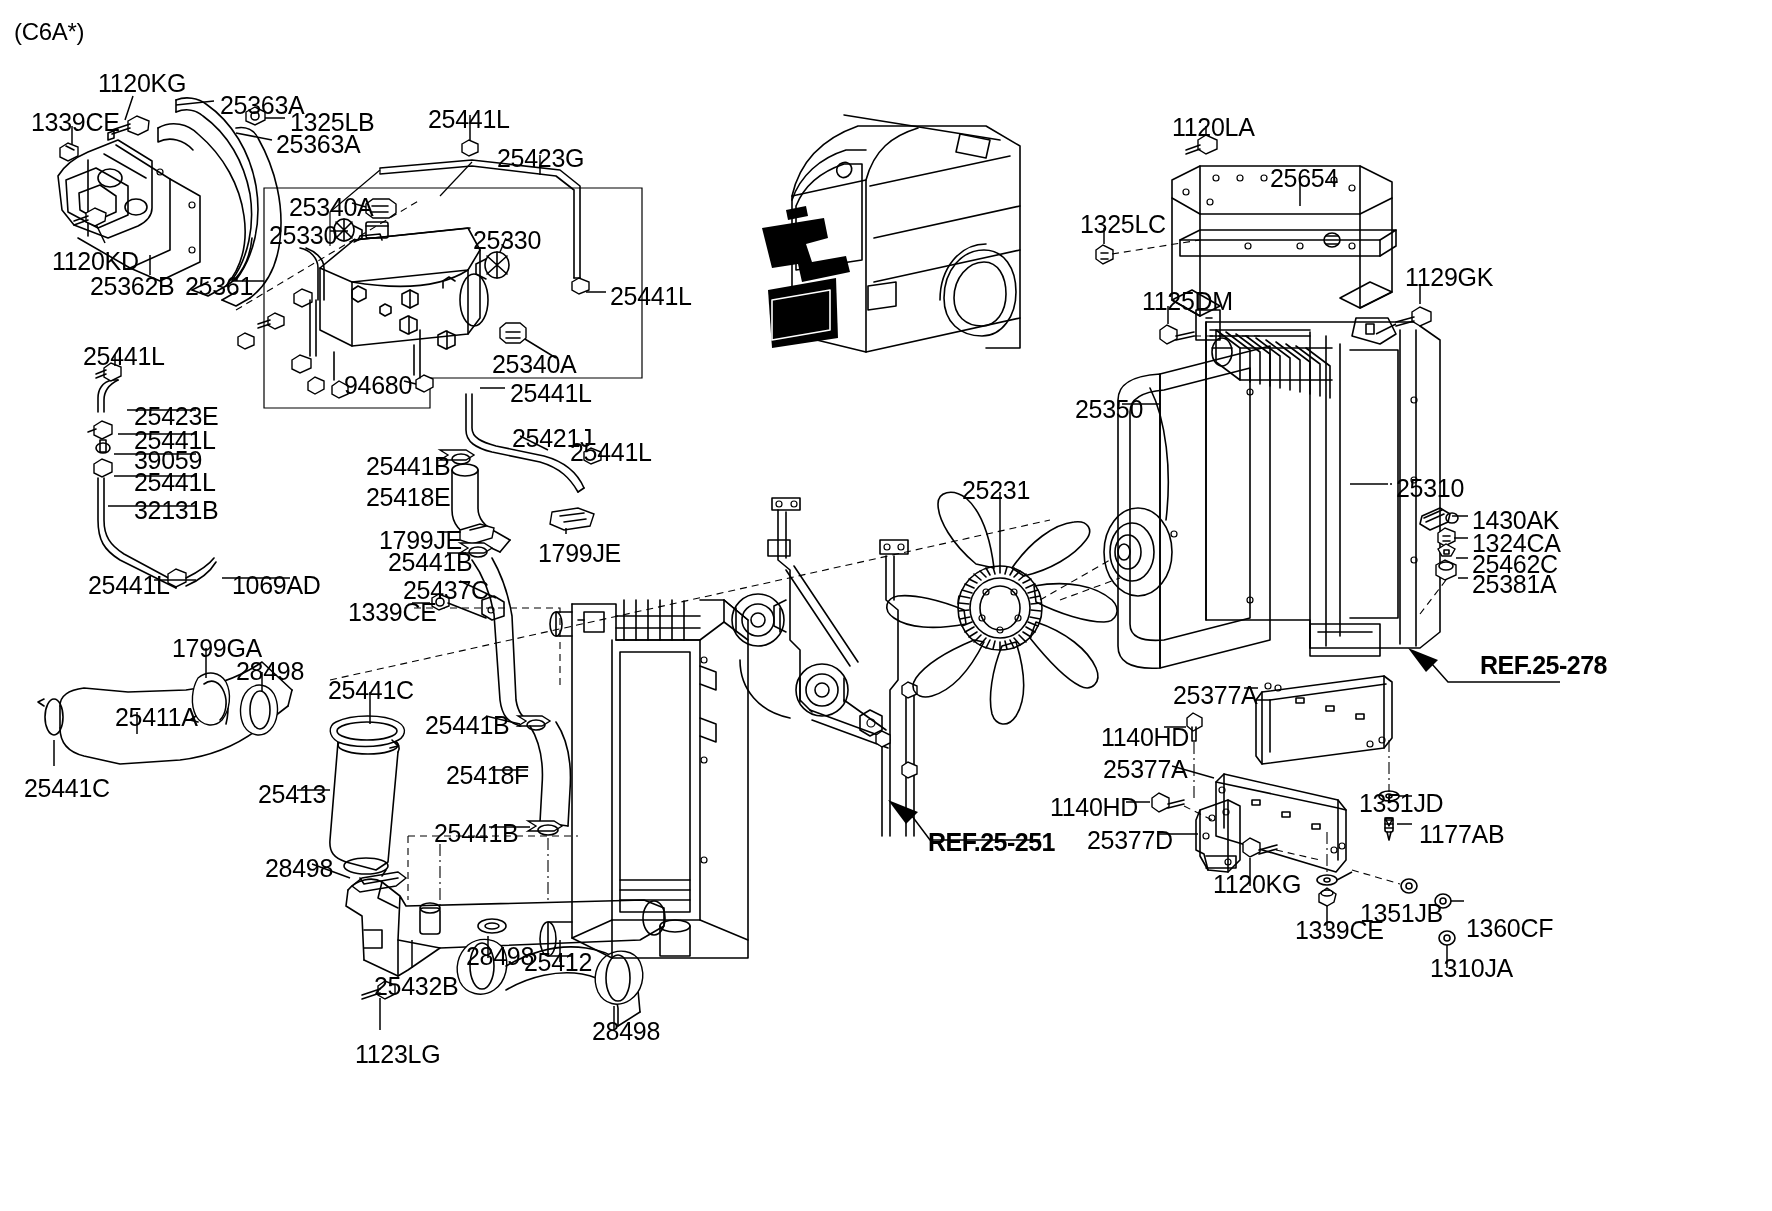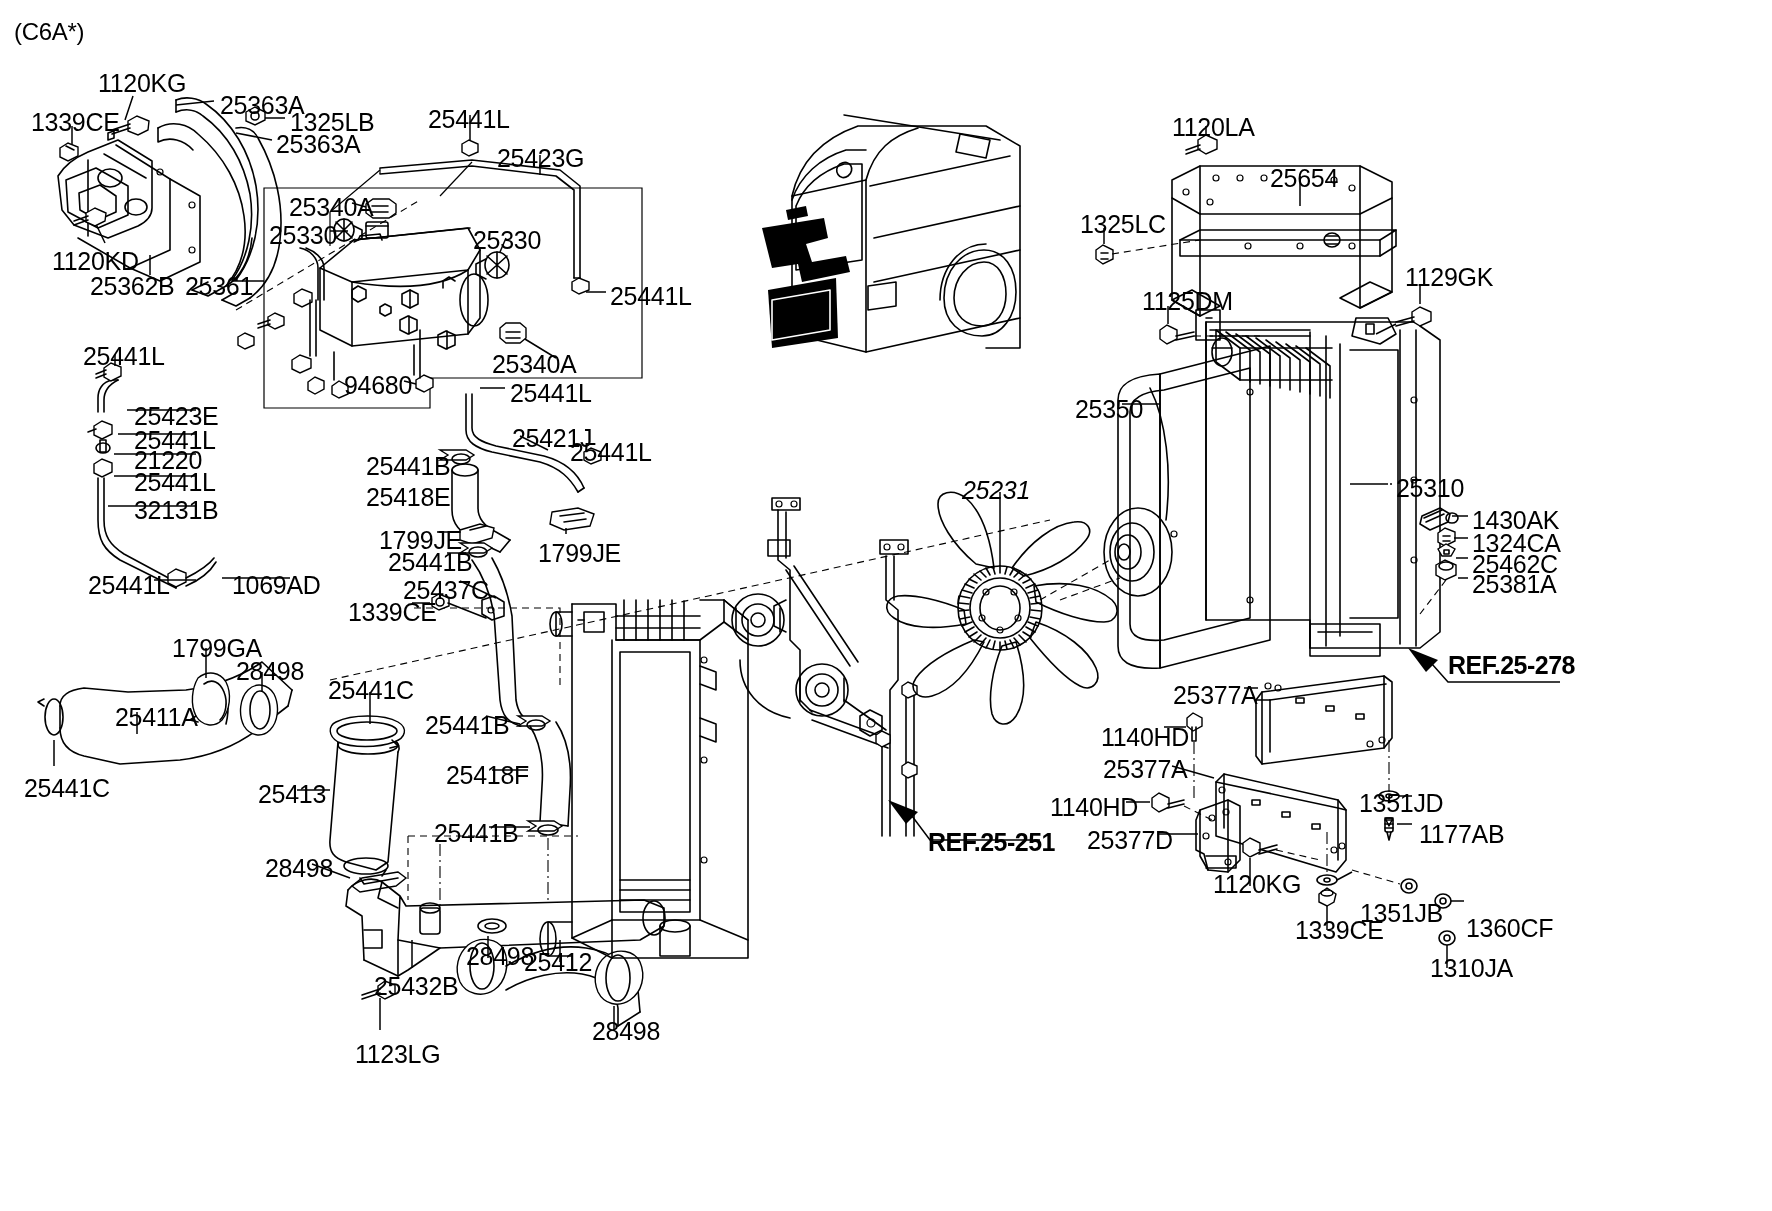--- a/index.html
+++ b/index.html
@@ -704,21 +704,21 @@
       <div class="lbl" style="left: 52px; top: 249px;">1120KD</div>
       <div class="lbl" style="left: 90px; top: 274px;">25362B</div>
       <div class="lbl" style="left: 185px; top: 274px;">25361</div>
       <div class="lbl" style="left: 610px; top: 284px;">25441L</div>
       <div class="lbl" style="left: 492px; top: 352px;">25340A</div>
       <div class="lbl" style="left: 344px; top: 373px;">94680</div>
       <div class="lbl" style="left: 510px; top: 381px;">25441L</div>
       <div class="lbl" style="left: 83px; top: 344px;">25441L</div>
       <div class="lbl" style="left: 134px; top: 404px;">25423E</div>
       <div class="lbl" style="left: 134px; top: 428px;">25441L</div>
-      <div class="lbl" style="left: 134px; top: 448px;">21220</div>
+      <div class="lbl" style="left: 134px; top: 448px;">39059</div>
       <div class="lbl" style="left: 134px; top: 470px;">25441L</div>
       <div class="lbl" style="left: 134px; top: 498px;">32131B</div>
       <div class="lbl" style="left: 88px; top: 573px;">25441L</div>
       <div class="lbl" style="left: 232px; top: 573px;">1069AD</div>
       <div class="lbl" style="left: 512px; top: 426px;">25421J</div>
       <div class="lbl" style="left: 570px; top: 440px;">25441L</div>
       <div class="lbl" style="left: 366px; top: 454px;">25441B</div>
       <div class="lbl" style="left: 366px; top: 485px;">25418E</div>
       <div class="lbl" style="left: 379px; top: 528px;">1799JE</div>
       <div class="lbl" style="left: 538px; top: 541px;">1799JE</div>
@@ -733,21 +733,21 @@
       <div class="lbl" style="left: 258px; top: 782px;">25413</div>
       <div class="lbl" style="left: 425px; top: 713px;">25441B</div>
       <div class="lbl" style="left: 446px; top: 763px;">25418F</div>
       <div class="lbl" style="left: 434px; top: 821px;">25441B</div>
       <div class="lbl" style="left: 265px; top: 856px;">28498</div>
       <div class="lbl" style="left: 466px; top: 944px;">28498</div>
       <div class="lbl" style="left: 374px; top: 974px;">25432B</div>
       <div class="lbl" style="left: 524px; top: 950px;">25412</div>
       <div class="lbl" style="left: 592px; top: 1019px;">28498</div>
       <div class="lbl" style="left: 355px; top: 1042px;">1123LG</div>
-      <div class="lbl" style="left: 962px; top: 478px; font-style: italic;">25231</div>
+      <div class="lbl" style="left: 962px; top: 478px;">25231</div>
       <div class="lbl" style="left: 1172px; top: 115px;">1120LA</div>
       <div class="lbl" style="left: 1270px; top: 166px;">25654</div>
       <div class="lbl" style="left: 1080px; top: 212px;">1325LC</div>
       <div class="lbl" style="left: 1405px; top: 265px; text-align: center;">1129GK</div>
       <div class="lbl" style="left: 1142px; top: 289px;">1125DM</div>
       <div class="lbl" style="left: 1075px; top: 397px;">25350</div>
       <div class="lbl" style="left: 1396px; top: 476px;">25310</div>
       <div class="lbl" style="left: 1472px; top: 508px;">1430AK</div>
       <div class="lbl" style="left: 1472px; top: 531px;">1324CA</div>
       <div class="lbl" style="left: 1472px; top: 552px;">25462C</div>
@@ -760,16 +760,16 @@
       <div class="lbl" style="left: 1213px; top: 872px;">1120KG</div>
       <div class="lbl" style="left: 1295px; top: 918px;">1339CE</div>
       <div class="lbl" style="left: 1359px; top: 791px; text-align: center;">1351JD</div>
       <div class="lbl" style="left: 1419px; top: 822px;">1177AB</div>
       <div class="lbl" style="left: 1360px; top: 868px; margin-top: 33px;">1351JB</div>
       <div class="lbl" style="left: 1466px; top: 896px; margin-top: 20px;">1360CF</div>
       <div class="lbl" style="left: 1430px; top: 956px;">1310JA</div>
     </div>
 <div id="ref-layer">
       <div class="lbl ref" style="left: 928px; top: 830px;">REF.25-251</div>
-      <div class="lbl ref" style="left: 1448px; top: 653px;">REF.25-278</div>
+      <div class="lbl ref" style="left: 1480px; top: 653px;">REF.25-278</div>
     </div>
 
 </div>
 
 </body></html>

